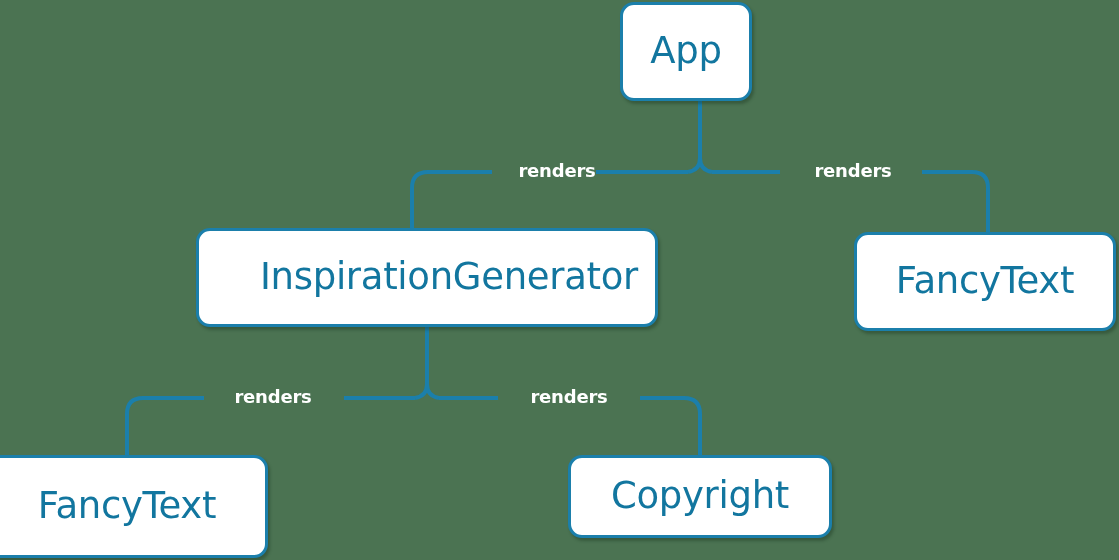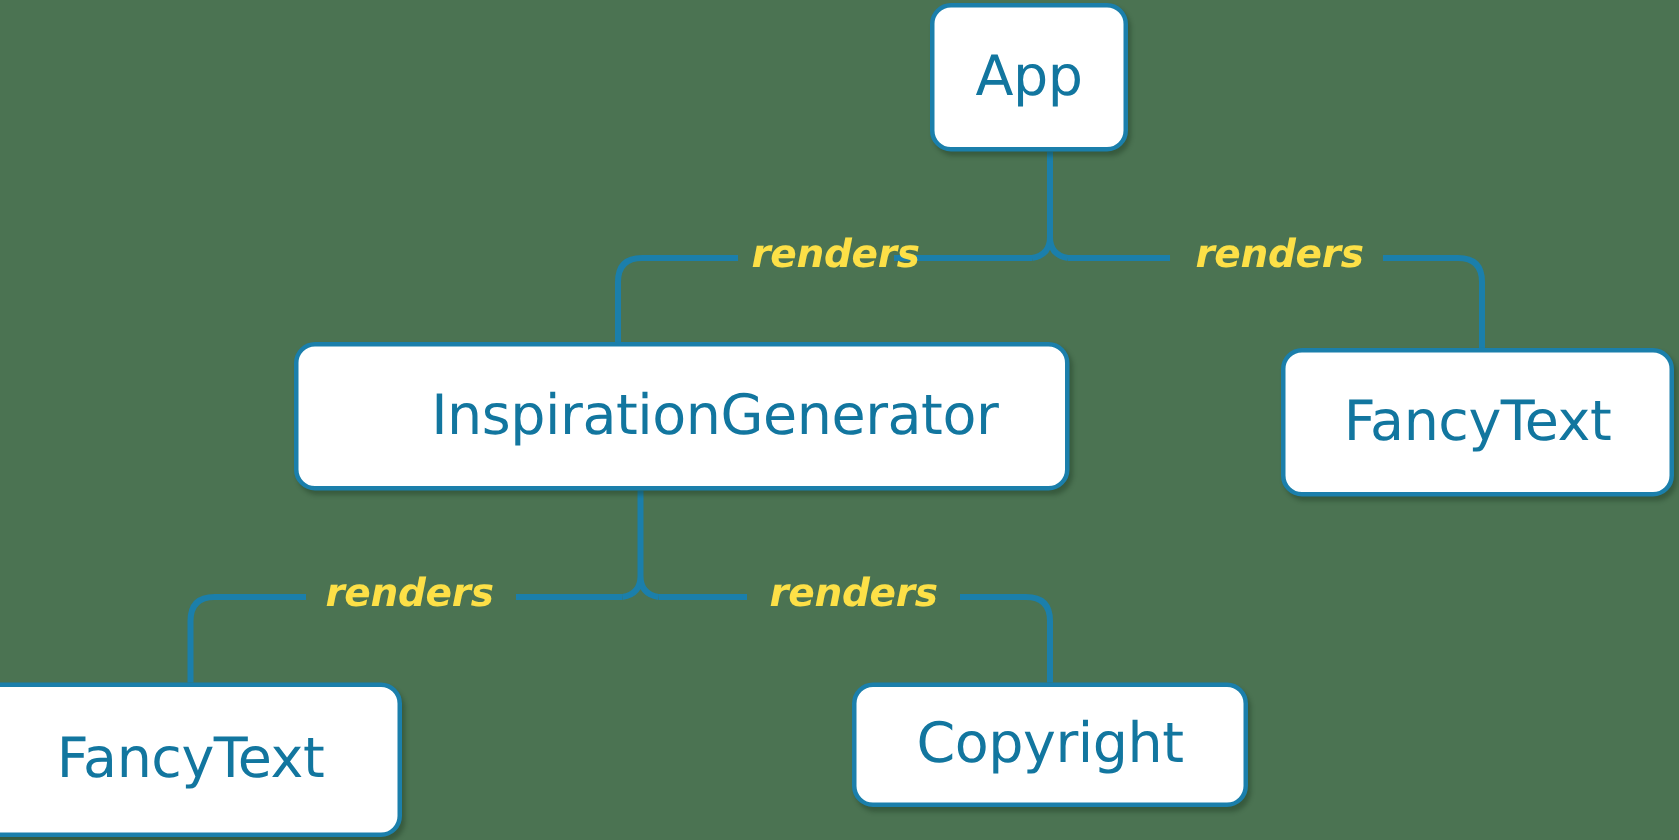--- a/index.html
+++ b/index.html
@@ -43,33 +43,32 @@
     box-shadow: 2px 3px 3px rgba(20, 45, 25, 0.35);
     z-index: 3;
   }
   .node-label {
     display: block;
     line-height: 1;
     padding-bottom: 2px;
   }
   .edge-label {
     position: absolute;
-    color: #fde047;
+    color: #ffffff;
     font-family: "DejaVu Sans", sans-serif;
-    font-size: 26px;
+    font-size: 18px;
     font-weight: 600;
     letter-spacing: -0.2px;
     white-space: nowrap;
     transform: translate(-50%, -50%);
     z-index: 4;
-    font-style: italic;
   }
   
   #node-app            { left: 620px; top: 2px;   width: 132px; height: 99px; }
-  #node-inspiration    { left: 196px; top: 228px; width: 517px; height: 99px; padding-left: 44px; }
+  #node-inspiration    { left: 196px; top: 228px; width: 462px; height: 99px; padding-left: 44px; }
   #node-fancytext-right{ left: 854px; top: 232px; width: 262px; height: 99px; }
   #node-fancytext-left { left: -14px; top: 455px; width: 282px; height: 103px; }
   #node-copyright      { left: 568px; top: 455px; width: 264px; height: 83px; }
 </style>
 </head>
 <body>
 
 <div id="diagram-root">
 
   <svg id="edge-layer" viewBox="0 0 1119 560" width="1119" height="560" xmlns="http://www.w3.org/2000/svg">

